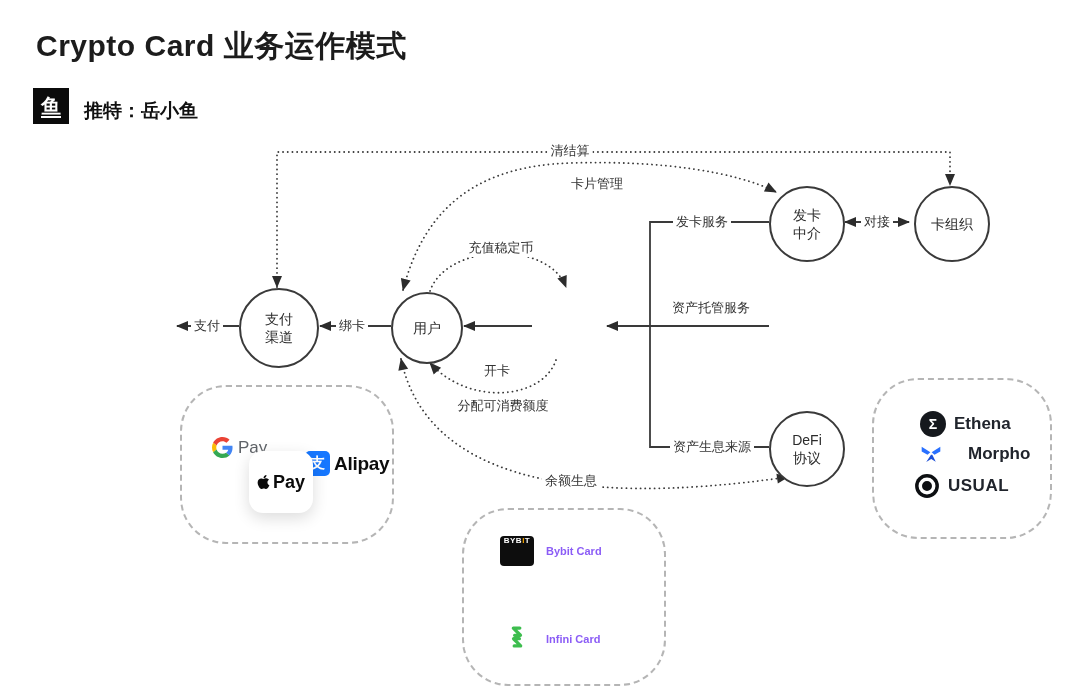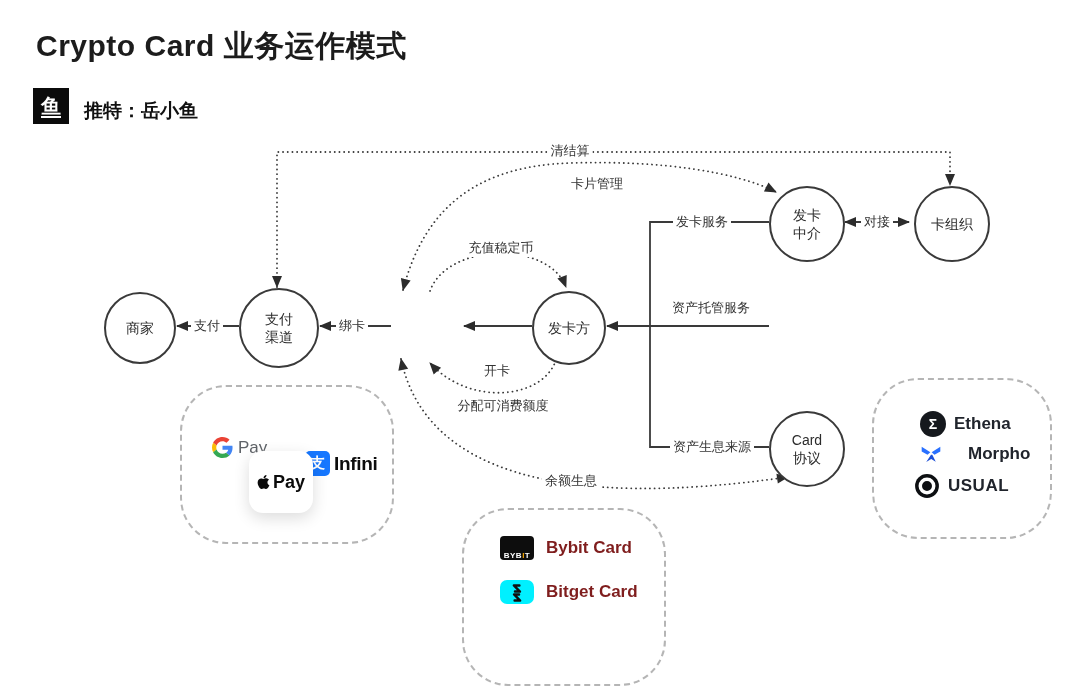--- a/index.html
+++ b/index.html
@@ -27,36 +27,36 @@
         font-size:14px;line-height:1.3;color:#2b2b2b;white-space:pre-line;z-index:2;}
 
   
   .elabel{position:absolute;transform:translate(-50%,-50%);background:#fff;
           padding:0 3px;font-size:13px;color:#333;white-space:nowrap;z-index:3;}
 
   
   .dashbox{position:absolute;border:2px dashed #b5b5b5;border-radius:46px;background:#fff;z-index:2;}
 
   .logo-row{position:absolute;display:flex;align-items:center;gap:12px;}
-  .logo-row .lbl{font-size:17px;font-weight:700;color:#7f1d1d;}
+  .logo-row .lbl{font-size:11px;font-weight:700;color:#8b5cf6;}
 
   
   .gpay{position:absolute;left:30px;top:50px;display:flex;align-items:center;gap:5px;}
   .gpay .gp-txt{font-size:17px;color:#5f6368;}
   .alipay{position:absolute;left:123px;top:64px;display:flex;align-items:center;gap:4px;}
   .ali-ic{width:25px;height:25px;border-radius:5px;background:#1677ff;color:#fff;
           display:flex;align-items:center;justify-content:center;font-size:15px;font-weight:700;}
   .ali-txt{font-size:19px;font-weight:800;color:#0c0c0c;letter-spacing:-.3px;}
   .apple-card{position:absolute;left:67px;top:64px;width:64px;height:62px;background:#fff;
               border-radius:14px;box-shadow:0 5px 16px rgba(0,0,0,.14);display:flex;
               align-items:center;justify-content:center;gap:3px;}
   .apay-txt{font-size:18px;font-weight:600;color:#0b0b0b;}
 
   
-  .sq-ic{width:34px;height:24px;border-radius:7px;display:flex;align-items:flex-end;justify-content:center;flex:0 0 auto;}
+  .sq-ic{width:34px;height:30px;border-radius:7px;display:flex;align-items:flex-start;justify-content:center;flex:0 0 auto;}
   .bybit-ic{background:#0d0d0d;border-radius:4px;}
   .bybit-ic b{color:#fff;font-size:8px;letter-spacing:.5px;font-weight:700;}
   .bybit-ic b i{color:#f7a600;font-style:normal;}
   .bitget-ic{background:#00f0ff;}
   .round-ic{width:26px;height:26px;border-radius:50%;display:flex;align-items:center;
             justify-content:center;flex:0 0 auto;}
   .ethena-ic{background:#15181d;color:#fff;font-size:14px;font-weight:700;}
   .defi-lbl{font-size:17px;font-weight:700;color:#20242c;}
   .usual-lbl{letter-spacing:.5px;}
 </style>
@@ -87,28 +87,27 @@
     <line class="solid" x1="769" y1="326" x2="650" y2="326"></line>
     <line class="solid" x1="650" y1="326" x2="607" y2="326" marker-end="url(#arr)"></line>
 
     <polyline class="dots" points="277,287 277,152 950,152 950,185" marker-start="url(#arr)" marker-end="url(#arr)"></polyline>
     <path class="dots" d="M403,290 C425,205 480,166 570,163 C660,160 737,172 776,192" marker-start="url(#arr)" marker-end="url(#arr)"></path>
     <path class="dots" d="M430,291 C447,243 548,240 566,287" marker-end="url(#arr)"></path>
     <path class="dots" d="M556,360 C543,399 470,407 430,363" marker-end="url(#arr)"></path>
     <path class="dots" d="M401,359 C425,472 560,510 788,477" marker-start="url(#arr)" marker-end="url(#arr)"></path>
   </svg>
 
-  <div class="node" style="left:104px;top:292px;width:68px;height:68px;">商家</div>
   <div class="node" style="left:239px;top:288px;width:76px;height:76px;">支付
 渠道</div>
-  <div class="node" style="left:532px;top:291px;width:70px;height:70px;">发卡方</div>
+  <div class="node" style="left:391px;top:292px;width:68px;height:68px;">用户</div>
   <div class="node" style="left:914px;top:186px;width:72px;height:72px;">卡组织</div>
   <div class="node" style="left:769px;top:186px;width:72px;height:72px;">发卡
 中介</div>
-  <div class="node" style="left:769px;top:411px;width:72px;height:72px;">Card
+  <div class="node" style="left:769px;top:411px;width:72px;height:72px;">DeFi
 协议</div>
 
   <div class="elabel" style="left:207px;top:326px;">支付</div>
   <div class="elabel" style="left:352px;top:326px;">绑卡</div>
   <div class="elabel" style="left:497px;top:326px;margin-top:45px;">开卡</div>
   <div class="elabel" style="left:877px;top:222px;">对接</div>
   <div class="elabel" style="left:702px;top:222px;">发卡服务</div>
   <div class="elabel" style="left:711px;top:308px;">资产托管服务</div>
   <div class="elabel" style="left:712px;top:447px;">资产生息来源</div>
   <div class="elabel" style="left:570px;top:151px;">清结算</div>
@@ -122,45 +121,45 @@
       <svg width="21" height="21" viewBox="0 0 48 48">
         <path fill="#EA4335" d="M24 9.5c3.54 0 6.71 1.22 9.21 3.6l6.85-6.85C35.9 2.38 30.47 0 24 0 14.62 0 6.51 5.38 2.56 13.22l7.98 6.19C12.43 13.72 17.74 9.5 24 9.5z"></path>
         <path fill="#4285F4" d="M46.98 24.55c0-1.57-.15-3.09-.38-4.55H24v9.02h12.94c-.58 2.96-2.26 5.48-4.78 7.18l7.73 6c4.51-4.18 7.09-10.36 7.09-17.65z"></path>
         <path fill="#FBBC05" d="M10.53 28.59c-.48-1.45-.76-2.99-.76-4.59s.27-3.14.76-4.59l-7.98-6.19C.92 16.46 0 20.12 0 24c0 3.88.92 7.54 2.56 10.78l7.97-6.19z"></path>
         <path fill="#34A853" d="M24 48c6.48 0 11.93-2.13 15.89-5.81l-7.73-6c-2.15 1.45-4.92 2.3-8.16 2.3-6.26 0-11.57-4.22-13.47-9.91l-7.98 6.19C6.51 42.62 14.62 48 24 48z"></path>
       </svg>
       <span class="gp-txt">Pay</span>
     </div>
     <div class="alipay">
       <span class="ali-ic">支</span>
-      <span class="ali-txt">Infini</span>
+      <span class="ali-txt">Alipay</span>
     </div>
     <div class="apple-card">
       <svg width="13" height="16" viewBox="0 0 384 512">
         <path fill="#0b0b0b" d="M318.7 268.7c-.2-36.7 16.4-64.4 50-84.8-18.8-26.9-47.2-41.7-84.7-44.6-35.5-2.8-74.3 20.7-88.5 20.7-15 0-49.4-19.7-76.4-19.7C63.3 141.2 4 184.8 4 273.5q0 39.3 14.4 81.2c12.8 36.7 59 126.7 107.2 125.2 25.2-.6 43-17.9 75.8-17.9 31.8 0 48.3 17.9 76.4 17.9 48.6-.7 90.4-82.5 102.6-119.3-65.2-30.7-61.7-90-61.7-91.9zm-56.6-164.2c27.3-32.4 24.8-61.9 24-72.5-24.1 1.4-52 16.4-67.9 34.9-17.5 19.8-27.8 44.3-25.6 71.9 26.1 2 49.9-11.4 69.5-34.3z"></path>
       </svg>
       <span class="apay-txt">Pay</span>
     </div>
   </div>
 
   <div class="dashbox" style="left:462px;top:508px;width:200px;height:174px;">
     <div class="logo-row" style="left:36px;top:26px;">
       <span class="sq-ic bybit-ic">
         <b><span>BYB</span><i>I</i><span>T</span></b>
       </span>
       <span class="lbl">Bybit Card</span>
     </div>
-    <div class="logo-row" style="left:36px;top:70px;">
-      <span class="sq-ic bitget-ic">
-        <svg width="22" height="22" viewBox="0 0 24 24">
-          <path d="M14.6 3.8H8.6l6.6 6.6h-5.4" fill="none" stroke="#101010" stroke-width="2.7" stroke-linecap="round" stroke-linejoin="round"></path>
-          <path d="M9.4 20.2h6l-6.6-6.6h5.4" fill="none" stroke="#101010" stroke-width="2.7" stroke-linecap="round" stroke-linejoin="round"></path>
+    <div class="logo-row" style="left:36px;top:114px;">
+      <span class="sq-ic">
+        <svg width="26" height="26" viewBox="0 0 24 24">
+          <path d="M14.6 3.8H8.6l6.6 6.6h-5.4" fill="none" stroke="#3dbd4e" stroke-width="3" stroke-linecap="round" stroke-linejoin="round"></path>
+          <path d="M9.4 20.2h6l-6.6-6.6h5.4" fill="none" stroke="#3dbd4e" stroke-width="3" stroke-linecap="round" stroke-linejoin="round"></path>
         </svg>
       </span>
-      <span class="lbl">Bitget Card</span>
+      <span class="lbl">Infini Card</span>
     </div>
   </div>
 
   <div class="dashbox" style="left:872px;top:378px;width:176px;height:157px;">
     <div class="logo-row" style="left:46px;top:31px;gap:8px;">
       <span class="round-ic ethena-ic">Σ</span>
       <span class="defi-lbl">Ethena</span>
     </div>
     <div class="logo-row" style="left:44px;top:61px;gap:24px;">
       <span class="round-ic">

